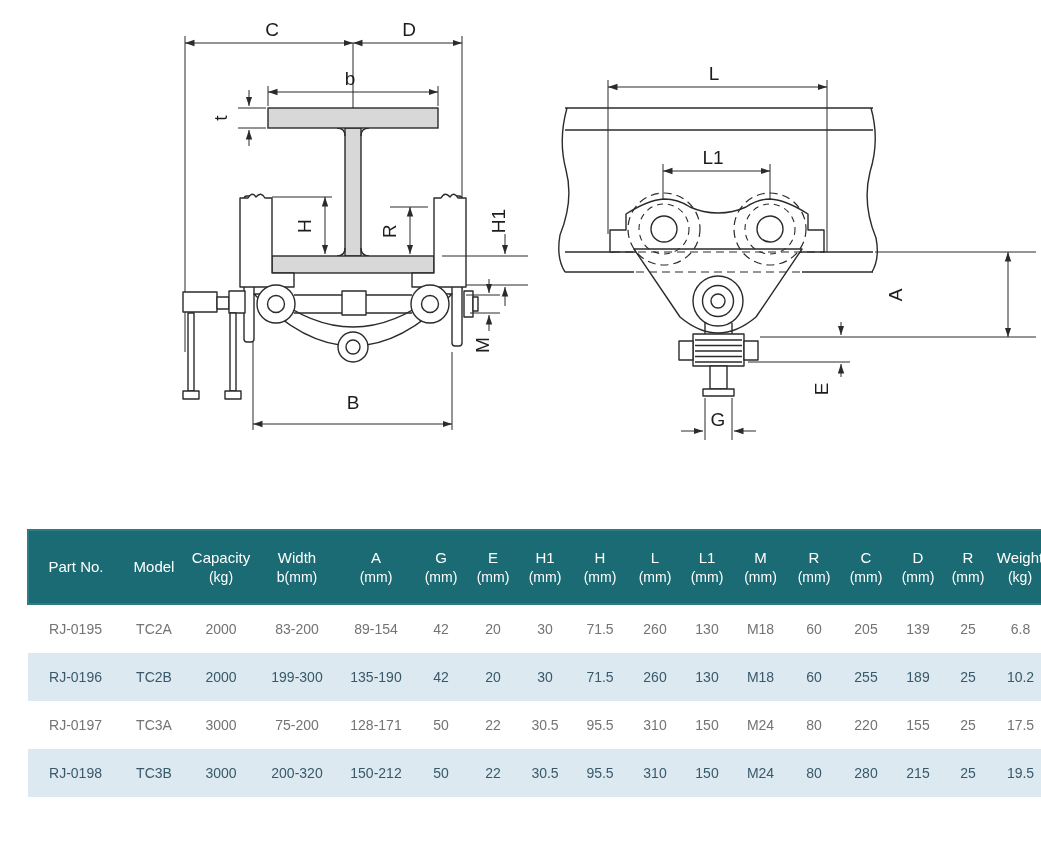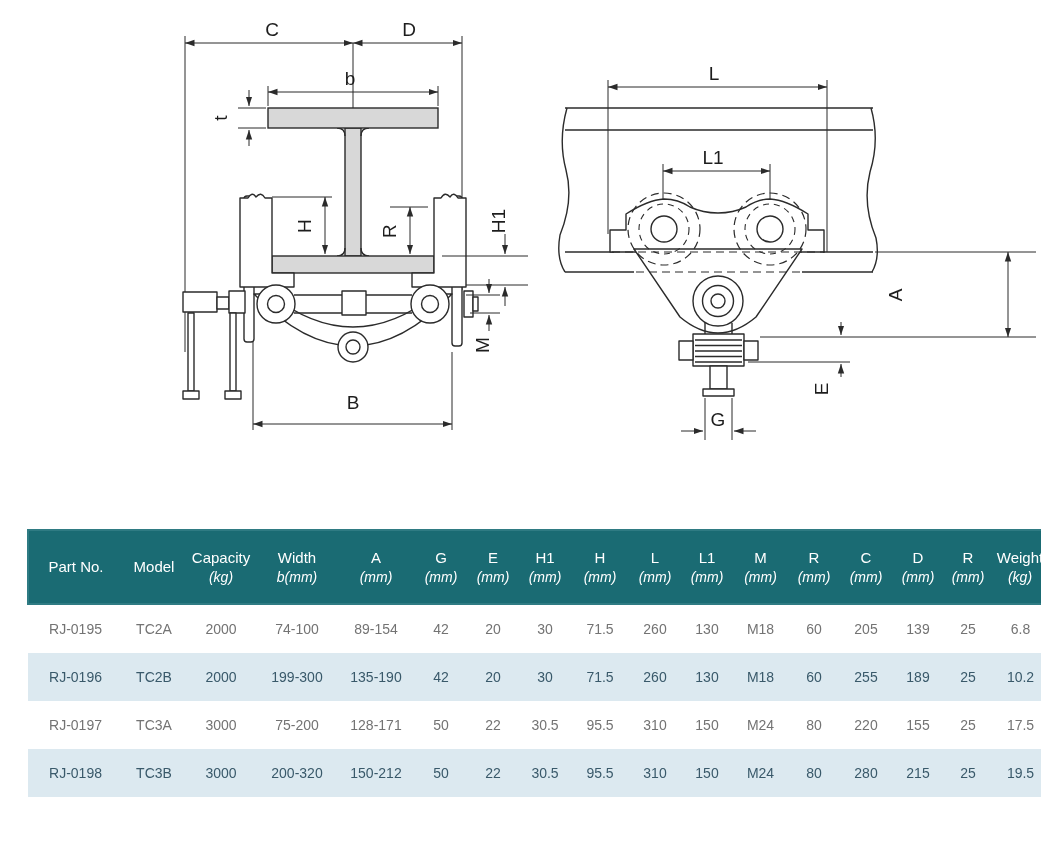--- a/index.html
+++ b/index.html
@@ -26,21 +26,21 @@
     border-top:2px solid #2f7b83;border-bottom:2px solid #2f7b83;
   }
   .spec-table thead th:first-child{border-left:2px solid #2f7b83;}
   .spec-table thead th:last-child{border-right:2px solid #0ea5e9;}
   .spec-table td{
     height:48px;text-align:center;vertical-align:middle;
     font-size:14px;padding:0;
   }
   .spec-table tr.stripe td{background:#dce9f0;color:#39596a;}
   .spec-table tr.plain td{background:#ffffff;color:#737373;}
-  .hl2{font-size:14px;display:block;font-style:italic;}
+  .hl2{font-size:14px;display:block;}
 </style>
 </head>
 <body>
 
 <div class="diagram-area">
 <svg width="1041" height="520" viewBox="0 0 1041 520">
   <defs>
     <marker id="ah" markerWidth="11" markerHeight="9" refX="9.5" refY="4" orient="auto-start-reverse" markerUnits="userSpaceOnUse">
       <path d="M0,0.8 L9.5,4 L0,7.2 Z" fill="#2b2b2b"></path>
     </marker>
@@ -235,21 +235,21 @@
         <th><span>D</span><span class="hl2">(mm)</span></th>
         <th><span>R</span><span class="hl2">(mm)</span></th>
         <th><span>Weight</span><span class="hl2">(kg)</span></th>
       </tr>
   </thead>
   <tbody>
       <tr class="plain">
         <td>RJ-0195</td>
         <td>TC2A</td>
         <td>2000</td>
-        <td>74-100</td>
+        <td>83-200</td>
         <td>89-154</td>
         <td>42</td>
         <td>20</td>
         <td>30</td>
         <td>71.5</td>
         <td>260</td>
         <td>130</td>
         <td>M18</td>
         <td>60</td>
         <td>205</td>

